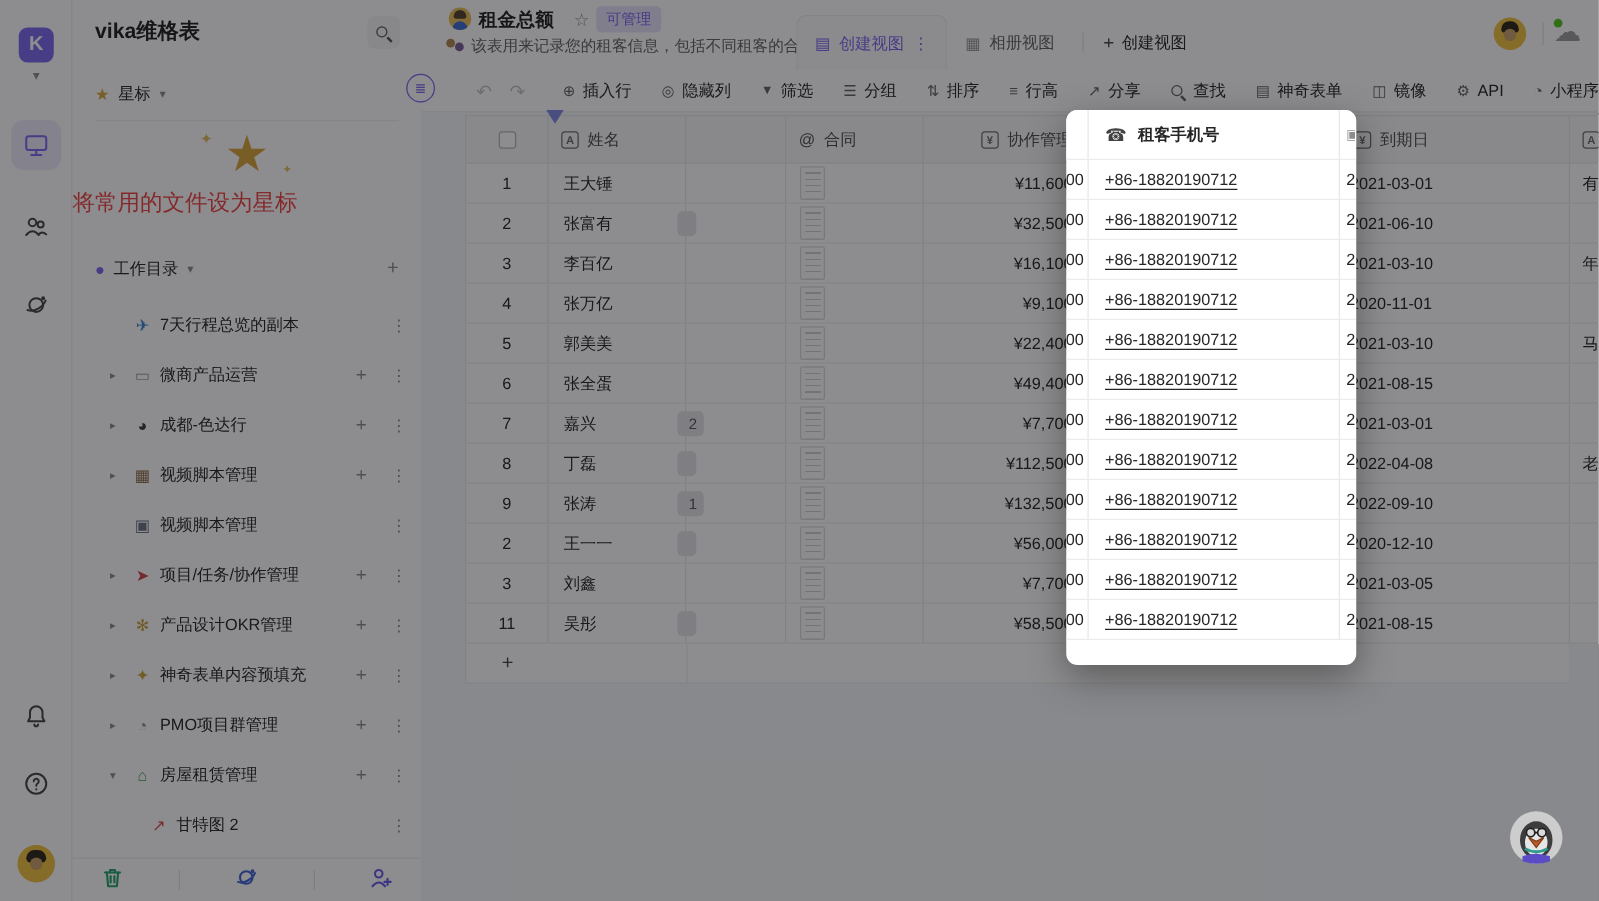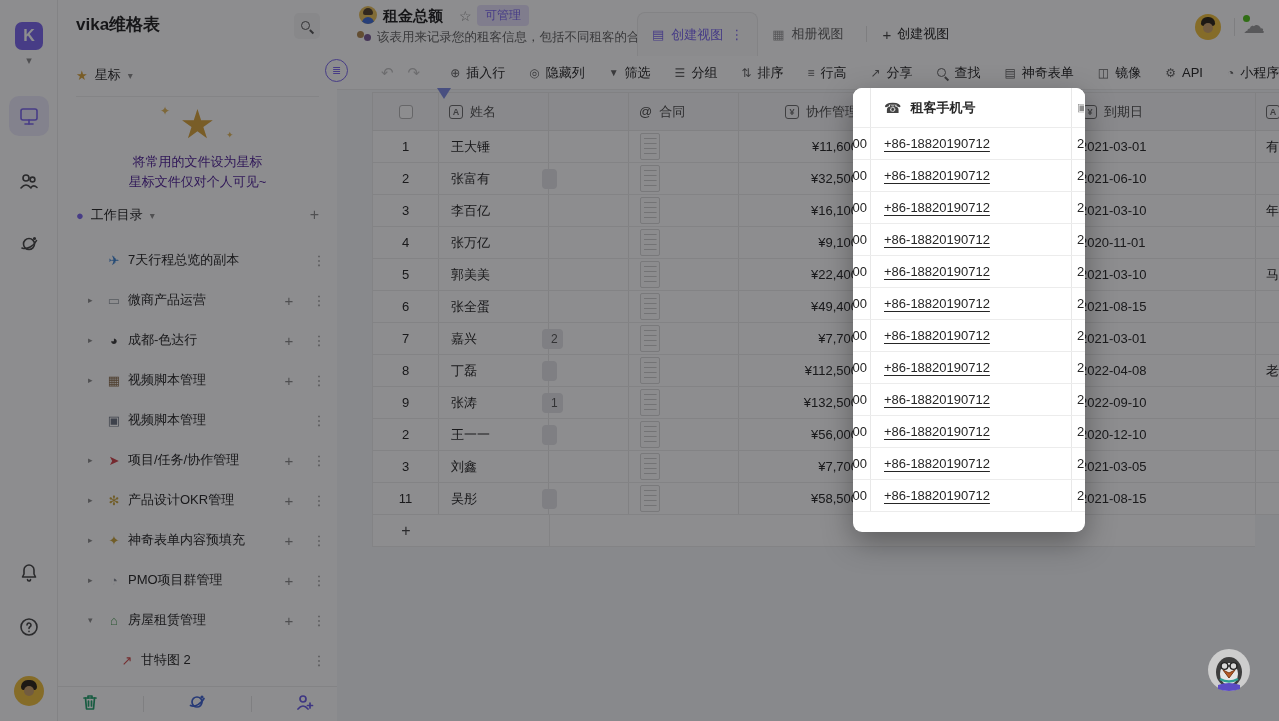--- a/index.html
+++ b/index.html
@@ -27,21 +27,21 @@
   .panel-title{position:absolute; left:18px; top:13px; font-size:17px; font-weight:bold; color:#1f1f1f;}
   .panel-search{position:absolute; left:236px; top:13px; width:26px; height:26px; border-radius:5px; background:#f5f5f5;
                 display:flex; align-items:center; justify-content:center; color:#555;}
   .star-row{position:absolute; left:18px; top:66px; display:flex; align-items:center; gap:7px; font-size:13px; color:#262626;}
   .gold{color:#d9a43b;}
   .chev{color:#8c8c8c; font-size:10px;}
   .panel-div{position:absolute; left:18px; right:18px; top:96px; border-top:1px solid #efefef;}
   .star-illus{position:absolute; left:0; top:104px; width:279px; text-align:center;}
   .star-illus .big{font-size:40px; color:#d9a43b; line-height:40px;}
   .spark{position:absolute; color:#e2b95e; font-size:12px;}
-  .star-hint{position:absolute; left:0; top:152px; width:279px; text-align:center; font-size:13px; color:#4c1d95; line-height:20px;}
+  .star-hint{position:absolute; left:0; top:152px; width:279px; font-size:18px; color:#ef4444; line-height:20px;}
   .dir-row{position:absolute; left:18px; top:206px; width:243px; display:flex; align-items:center; gap:7px; font-size:13px;}
   .dir-dot{color:var(--accent); font-size:13px;}
   .dir-plus{margin-left:auto; color:#8c8c8c; font-size:16px; line-height:16px;}
   .side-items{position:absolute; left:0; top:240px; width:279px;}
   .side-item{height:40px; display:flex; align-items:center; font-size:13px; color:#262626;}
   .si-arrow{width:16px; font-size:9px; color:#8c8c8c; flex:none;}
   .si-icon{width:20px; flex:none; font-size:13px; text-align:center;}
   .si-label{margin-left:4px; flex:1 1 auto; white-space:nowrap; overflow:hidden;}
   .si-plus{width:24px; color:#8c8c8c; font-size:15px; text-align:center; flex:none;}
   .si-kebab{width:36px; color:#8c8c8c; font-size:13px; text-align:center; flex:none;}
@@ -219,21 +219,20 @@
       <span class="chev">▾</span>
     </div>
     <div class="panel-div"></div>
     <div class="star-illus">
       <span class="spark" style="left:102px; top:0;">✦</span>
       <span class="spark" style="left:168px; top:26px; font-size:9px;">✦</span>
       <span class="big gold">★</span>
     </div>
     <div class="star-hint">
       <div>将常用的文件设为星标</div>
-      <div>星标文件仅对个人可见~</div>
     </div>
     <div class="dir-row">
       <span class="dir-dot">●</span>
       <span>工作目录</span>
       <span class="chev">▾</span>
       <span class="dir-plus">+</span>
     </div>
     <div class="side-items">
         <div class="side-item" style="padding-left: 30px;">
     <span class="si-arrow"></span>

